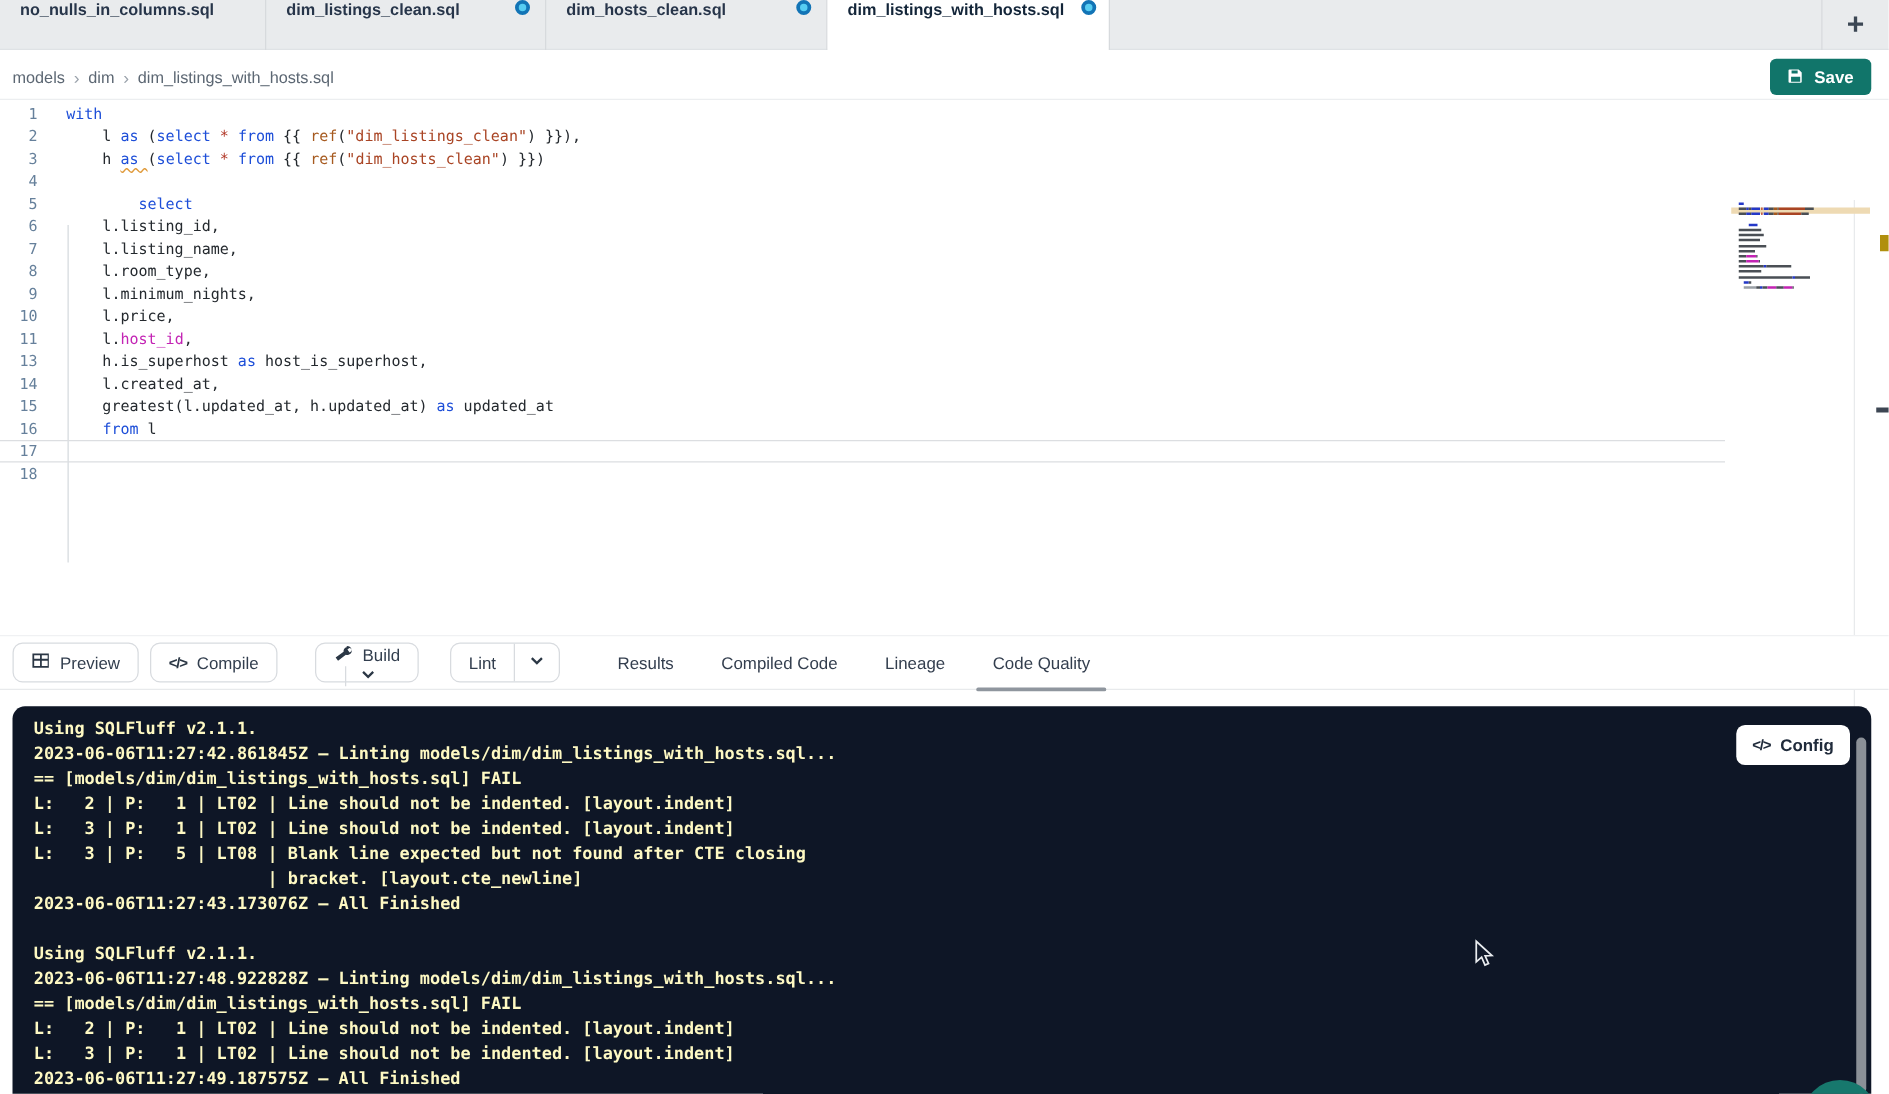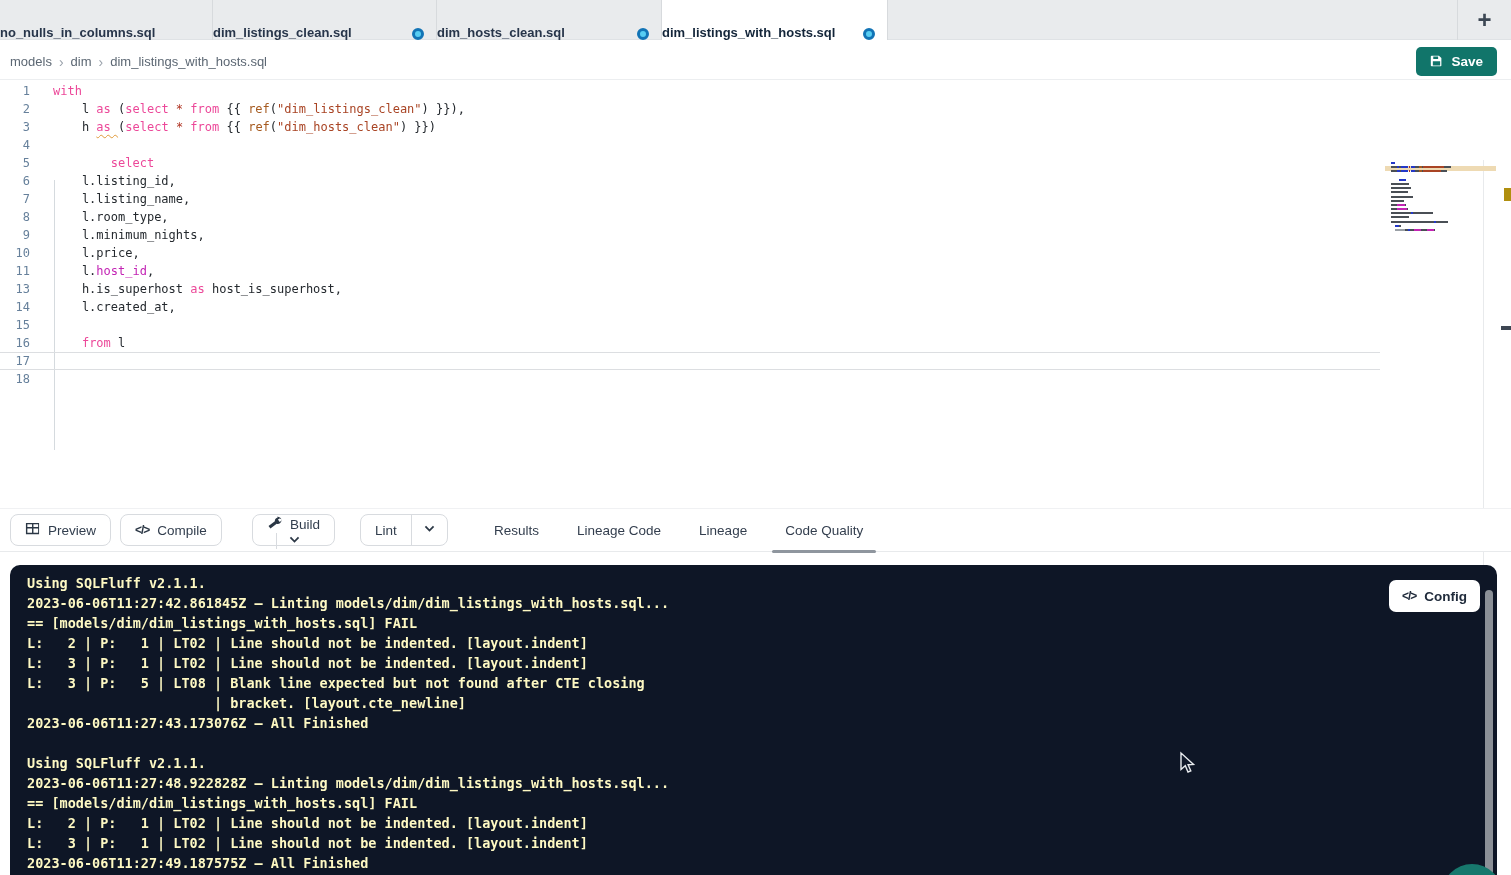--- a/index.html
+++ b/index.html
@@ -2,21 +2,21 @@
 <html><head>
 <meta charset="utf-8">
 <style>
   * { margin:0; padding:0; box-sizing:border-box; }
   html,body { width:1511px; height:875px; overflow:hidden; background:#fff;
     font-family:"Liberation Sans", sans-serif; position:relative; }
 
   
   .tabbar { position:absolute; left:0; top:0; width:1511px; height:40px;
     background:#e9ebed; border-bottom:1px solid #dfe2e5; display:flex; }
-  .ftab { height:40px; display:flex; align-items:flex-end; padding:0 12px 0 0;
+  .ftab { height:40px; display:flex; align-items:flex-start; padding:0 12px 0 16px;
     border-right:1px solid #d7dadd; font-size:13px; font-weight:600; color:#27354a;
     cursor:pointer; }
   .ftab.active { background:#fff; color:#132539; }
   .ftab .lbl { white-space:nowrap; }
   .mod-dot { width:12px; height:12px; border-radius:50%; background:#57cdf2;
     border:3.5px solid #1274b6; margin-left:auto; flex:0 0 auto; }
   .ftab .lbl { margin-right:14px; }
   .newtab { margin-left:auto; width:54px; height:40px; display:flex; align-items:center;
     justify-content:center; border-left:1px solid #d7dadd; color:#3c4754;
     font-size:24px; font-weight:700; cursor:pointer; }
@@ -36,21 +36,21 @@
   
   .editor { position:absolute; left:0; top:80px; width:1511px; height:428px;
     background:#fff; font-family:"DejaVu Sans Mono", monospace; font-size:12px; }
   .lines { position:absolute; left:0; top:2px; }
   .code-line { display:flex; height:18px; line-height:18px; width:1380px;
     white-space:pre; }
   .code-line .ln { width:30px; text-align:right; color:#66809b; flex:0 0 auto; }
   .code-line .ct { margin-left:23px; color:#24292e; }
   .code-line.active { box-shadow: inset 0 1px 0 #dcdee1, inset 0 -1px 0 #dcdee1; }
   .tk-pl { color:#24292e; }
-  .tk-kw { color:#ec4899; }
+  .tk-kw { color:#1d4ed8; }
   .tk-op { color:#b03423; }
   .tk-fn { color:#a65a1f; }
   .tk-str { color:#a94424; }
   .tk-mg { color:#c324b4; }
   .tk-gy { color:#9aa0a6; }
   .sq { text-decoration:underline wavy #e09a3a 1px; text-underline-offset:3px; }
   .indent-guide { position:absolute; left:54px; top:100px; height:270px;
     border-left:1px solid #d5dade; }
   .editor-sep { position:absolute; left:1483px; top:80px; height:428px;
     border-left:1px solid #e8eaec; }
@@ -151,21 +151,21 @@
       <div class="code-line"><span class="ln">4</span><span class="ct"></span></div>
       <div class="code-line"><span class="ln">5</span><span class="ct"><span class="tk-pl">        </span><span class="tk-kw">select</span></span></div>
       <div class="code-line"><span class="ln">6</span><span class="ct"><span class="tk-pl">    l.listing_id,</span></span></div>
       <div class="code-line"><span class="ln">7</span><span class="ct"><span class="tk-pl">    l.listing_name,</span></span></div>
       <div class="code-line"><span class="ln">8</span><span class="ct"><span class="tk-pl">    l.room_type,</span></span></div>
       <div class="code-line"><span class="ln">9</span><span class="ct"><span class="tk-pl">    l.minimum_nights,</span></span></div>
       <div class="code-line"><span class="ln">10</span><span class="ct"><span class="tk-pl">    l.price,</span></span></div>
       <div class="code-line"><span class="ln">11</span><span class="ct"><span class="tk-pl">    l.</span><span class="tk-mg">host_id</span><span class="tk-pl">,</span></span></div>
       <div class="code-line"><span class="ln">13</span><span class="ct"><span class="tk-pl">    h.is_superhost </span><span class="tk-kw">as</span><span class="tk-pl"> host_is_superhost,</span></span></div>
       <div class="code-line"><span class="ln">14</span><span class="ct"><span class="tk-pl">    l.created_at,</span></span></div>
-      <div class="code-line"><span class="ln">15</span></div>
+      <div class="code-line"><span class="ln">15</span><span class="ct"><span class="tk-pl">    greatest(l.updated_at, h.updated_at) </span><span class="tk-kw">as</span><span class="tk-pl"> updated_at</span></span></div>
       <div class="code-line"><span class="ln">16</span><span class="ct"><span class="tk-pl">    </span><span class="tk-kw">from</span><span class="tk-pl"> l</span></span></div>
       <div class="code-line active"><span class="ln">17</span></div>
       <div class="code-line"><span class="ln">18</span><span class="ct"></span></div>
     </div>
   <div class="editor-sep"></div>
   <div class="minimap">
     <div class="mm-hl"></div>
   <div class="mm-row">
         <span class="mm-seg" style="width: 4.2px; background: rgb(36, 56, 200);"></span>
       </div>
@@ -305,21 +305,21 @@
     <span class="chev-seg">
       <span>
         <svg width="13" height="13" viewBox="0 0 16 16">
             <path fill="none" stroke="#2b3745" stroke-width="2.2" d="M3 5.5 8 10.5 13 5.5"></path>
           </svg>
       </span>
     </span>
   </div>
   <div class="ptabs" style="left:481px;">
       <div class="ptab" style="margin-right: 12px;">Results</div>
-      <div class="ptab" style="margin-right: 12px;">Lineage Code</div>
+      <div class="ptab" style="margin-right: 12px;">Compiled Code</div>
       <div class="ptab" style="margin-right: 12px;">Lineage</div>
       <div class="ptab active" style="margin-right: 12px;">Code Quality</div>
     </div>
 </div>
 
 <div class="terminal">
   <pre class="term-pre">Using SQLFluff v2.1.1.
 2023-06-06T11:27:42.861845Z — Linting models/dim/dim_listings_with_hosts.sql...
 == [models/dim/dim_listings_with_hosts.sql] FAIL
 L:   2 | P:   1 | LT02 | Line should not be indented. [layout.indent]

